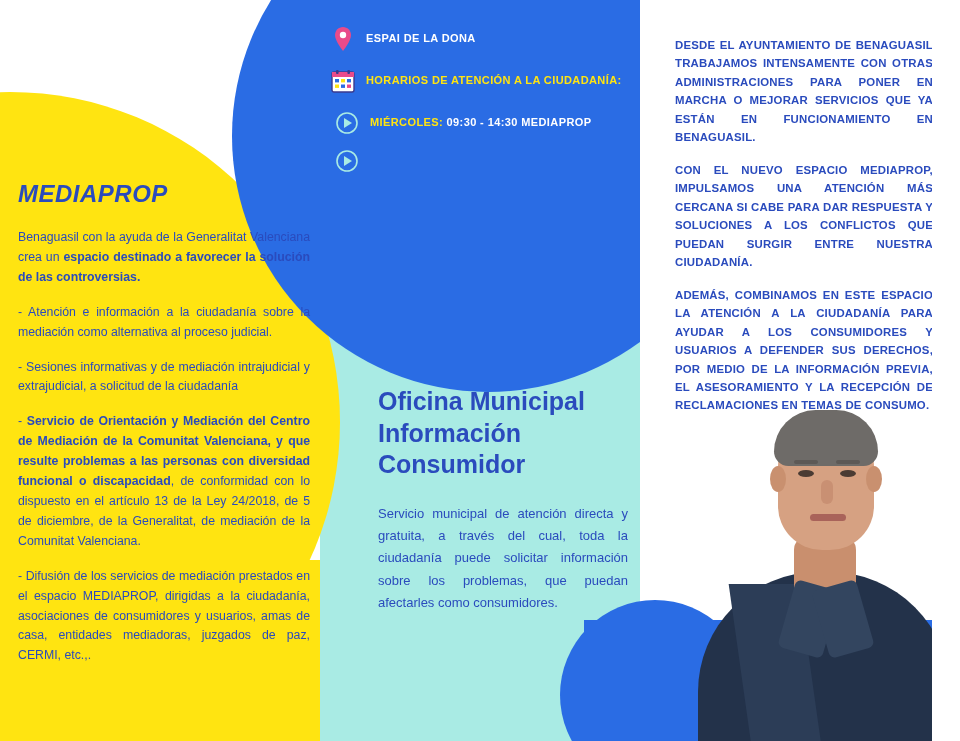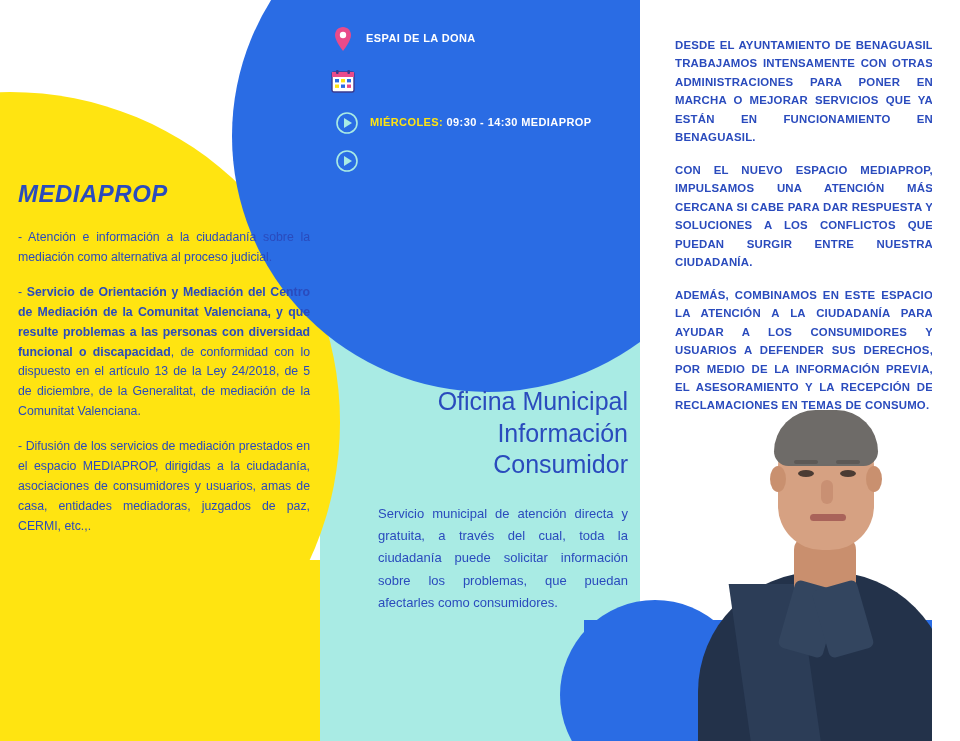--- a/index.html
+++ b/index.html
@@ -113,24 +113,23 @@
   }
   #mediaprop p b { font-weight: bold; }
 
   
   #omic {
     left: 378px; top: 386px; width: 250px;
   }
   #omic h2 {
     font-size: 25px;
     line-height: 1.26;
-    font-weight: normal;
+    font-weight: bold;
     color: #2a4bbd;
     margin-bottom: 22px;
-    text-align: right;
   }
   #omic p {
     font-size: 13px;
     line-height: 1.72;
     text-align: justify;
     color: #2a4bbd;
   }
 
   
   #right-col {
@@ -244,20 +243,21 @@
           <rect x="4" y="10" width="4" height="3.4" fill="#2a6ce4"></rect>
           <rect x="10" y="10" width="4" height="3.4" fill="#ffe411"></rect>
           <rect x="16" y="10" width="4" height="3.4" fill="#2a6ce4"></rect>
           <rect x="4" y="15.5" width="4" height="3.4" fill="#ffe411"></rect>
           <rect x="10" y="15.5" width="4" height="3.4" fill="#2a6ce4"></rect>
           <rect x="16" y="15.5" width="4" height="3.4" fill="#e94b8a"></rect>
           <rect x="5" y="1" width="2.6" height="4" rx="1" fill="#3a3a8f"></rect>
           <rect x="16.4" y="1" width="2.6" height="4" rx="1" fill="#3a3a8f"></rect>
         </svg>
       </span>
+      <span class="txt" style="color:#ffe411">HORARIOS DE ATENCIÓN A LA CIUDADANÍA:</span>
     </div>
 
     <div class="info-row sub">
       <span class="ico">
         <svg width="22" height="22" viewBox="0 0 22 22">
           <circle cx="11" cy="11" r="10" fill="none" stroke="#a9ebe4" stroke-width="1.6"></circle>
           <path d="M8 6 L16 11 L8 16 Z" fill="#a9ebe4"></path>
         </svg>
       </span>
       <span class="txt">
@@ -272,22 +272,26 @@
           <circle cx="11" cy="11" r="10" fill="none" stroke="#a9ebe4" stroke-width="1.6"></circle>
           <path d="M8 6 L16 11 L8 16 Z" fill="#a9ebe4"></path>
         </svg>
       </span>
     </div>
   </div>
 
   <div class="content" id="mediaprop">
     <h1>MEDIAPROP</h1>
 
+    <p>
+      <span>Benaguasil con la ayuda de la Generalitat Valenciana crea un </span><b>espacio destinado a favorecer la solución de las controversias.</b>
+    </p>
 
     <p>- Atención e información a la ciudadanía sobre la mediación como alternativa al proceso judicial.</p>
+    <p>- Sesiones informativas y de mediación intrajudicial y extrajudicial, a solicitud de la ciudadanía</p>
     <p>- <b>Servicio de Orientación y Mediación del Centro de Mediación de la Comunitat Valenciana, y que resulte problemas a las personas con diversidad funcional o discapacidad</b>, de conformidad con lo dispuesto en el artículo 13 de la Ley 24/2018, de 5 de diciembre, de la Generalitat, de mediación de la Comunitat Valenciana.</p>
     <p>- Difusión de los servicios de mediación prestados en el espacio MEDIAPROP, dirigidas a la ciudadanía, asociaciones de consumidores y usuarios, amas de casa, entidades mediadoras, juzgados de paz, CERMI, etc.,.</p>
   </div>
 
   <div class="content" id="omic">
     <h2>Oficina Municipal Información Consumidor</h2>
     <p>Servicio municipal de atención directa y gratuita, a través del cual, toda la ciudadanía puede solicitar información sobre los problemas, que puedan afectarles como consumidores.</p>
   </div>
 
   <div class="content" id="right-col">

